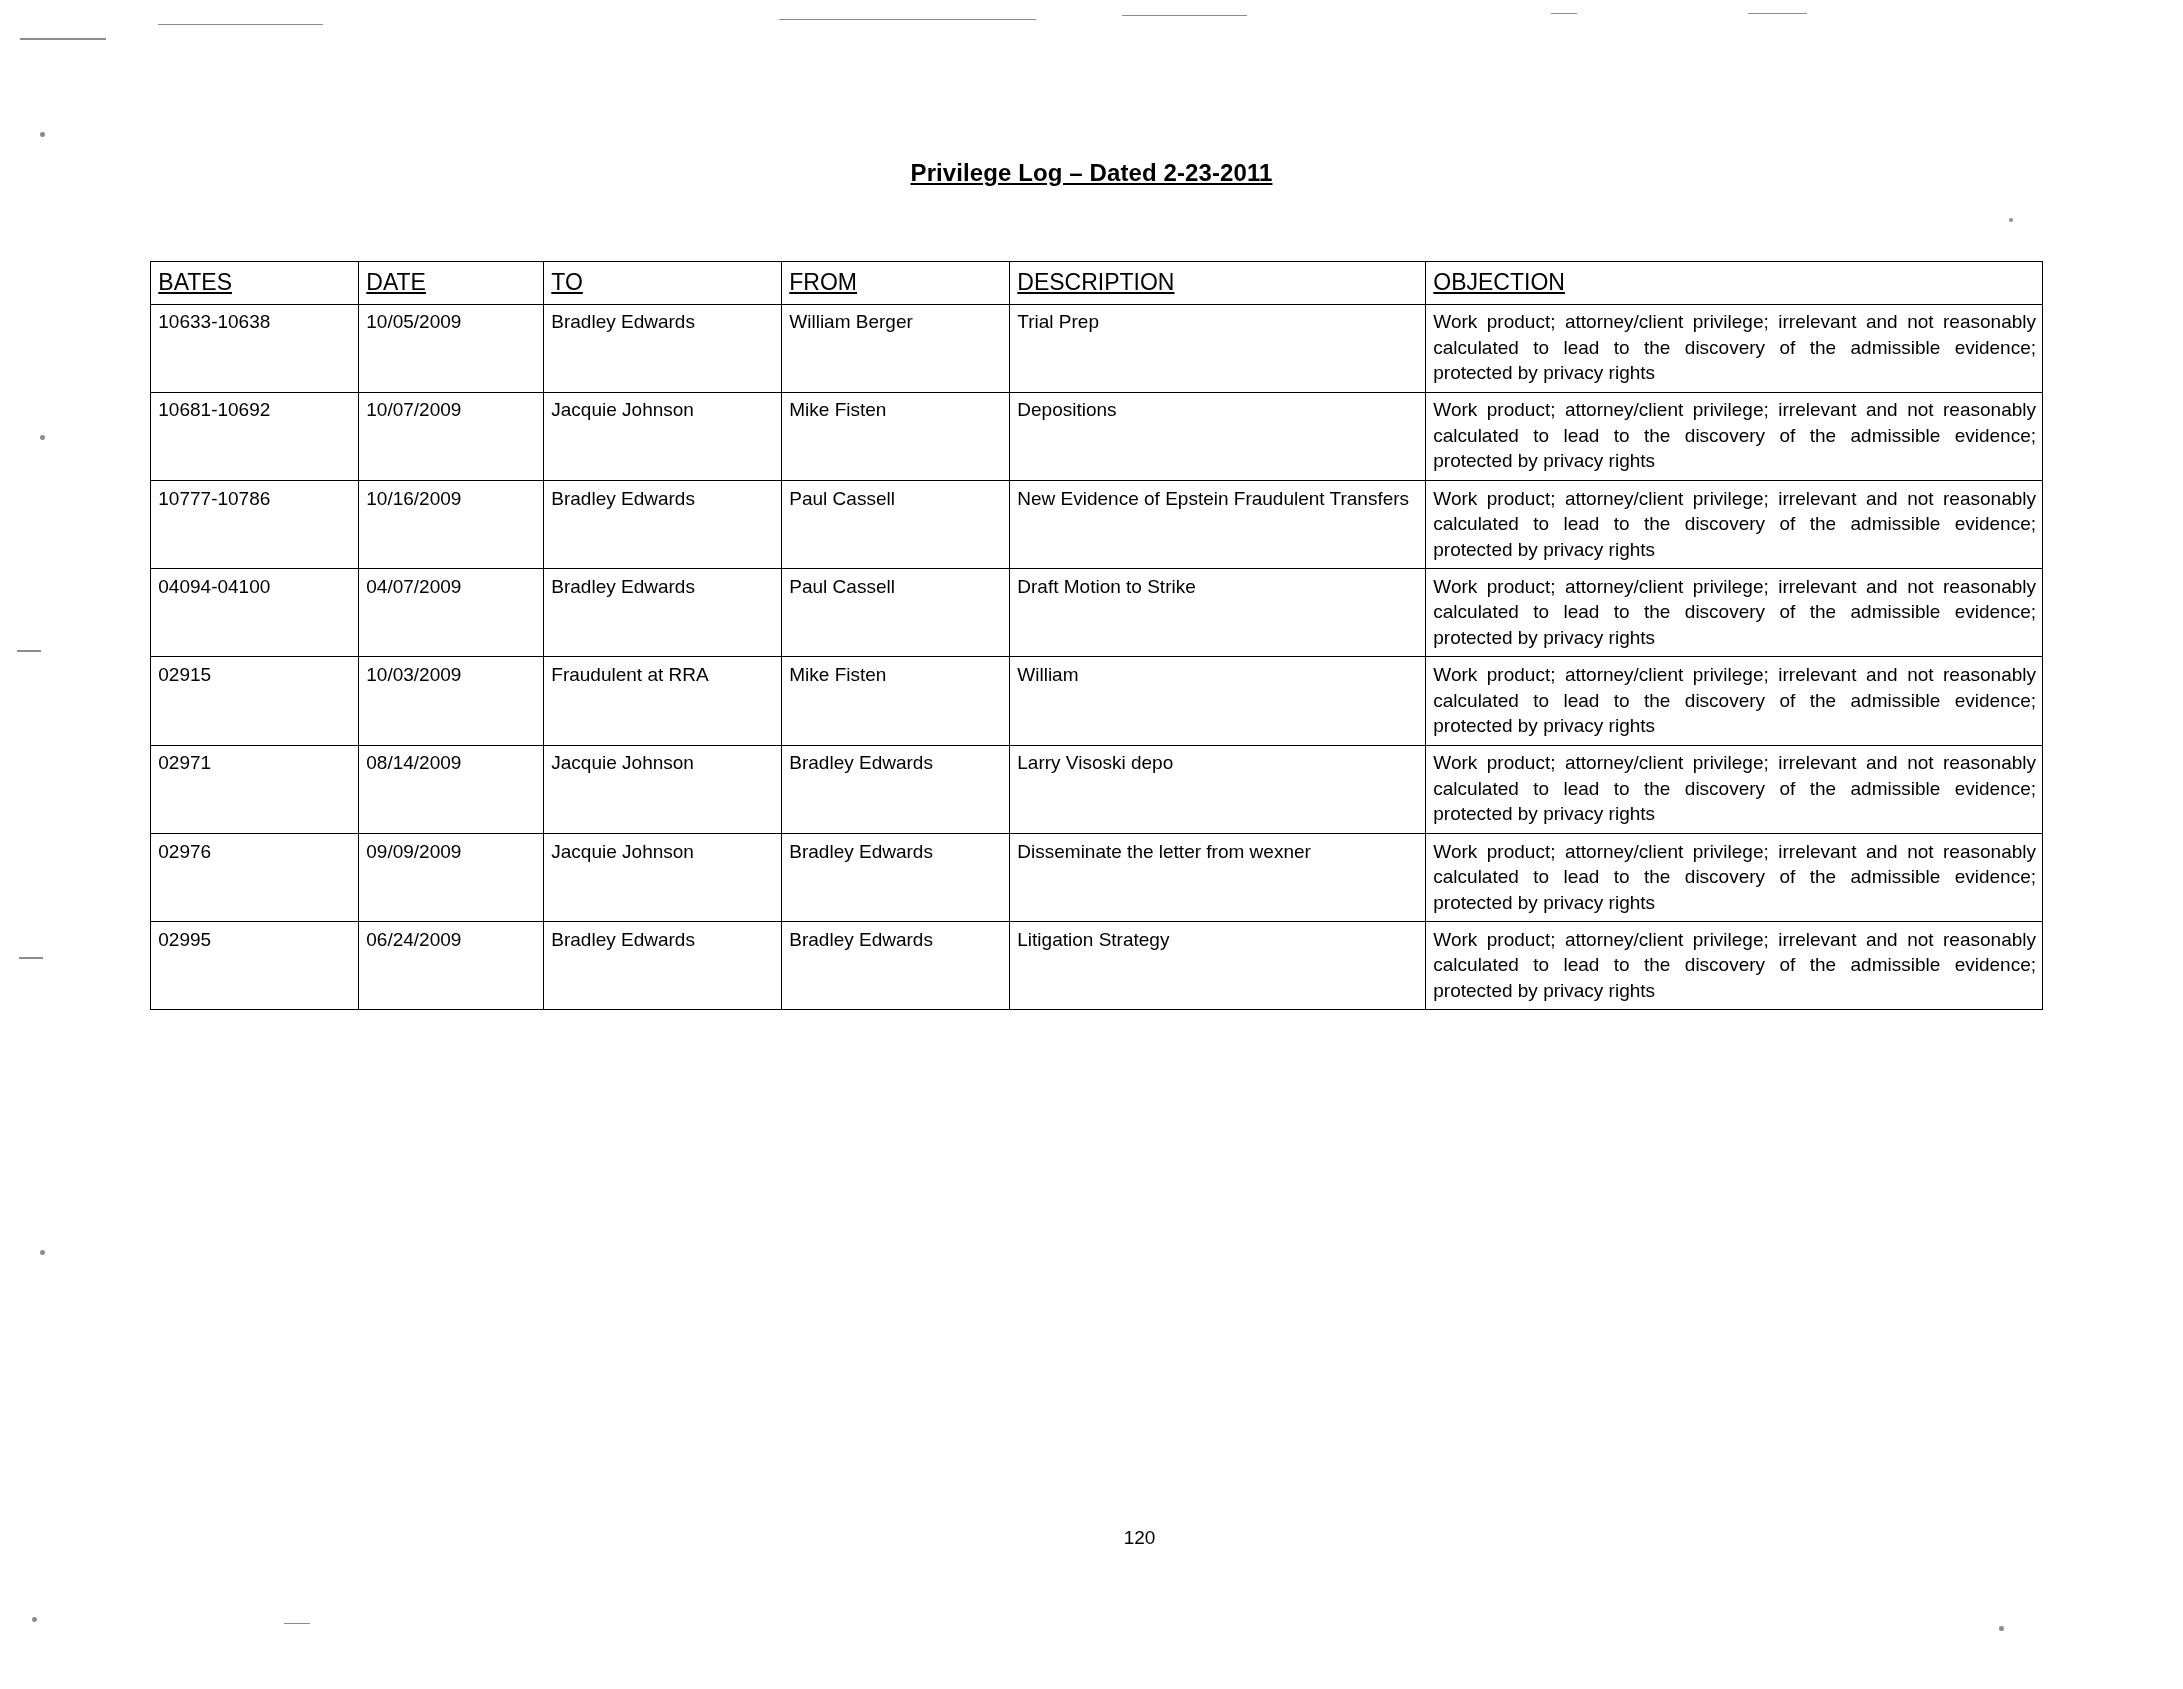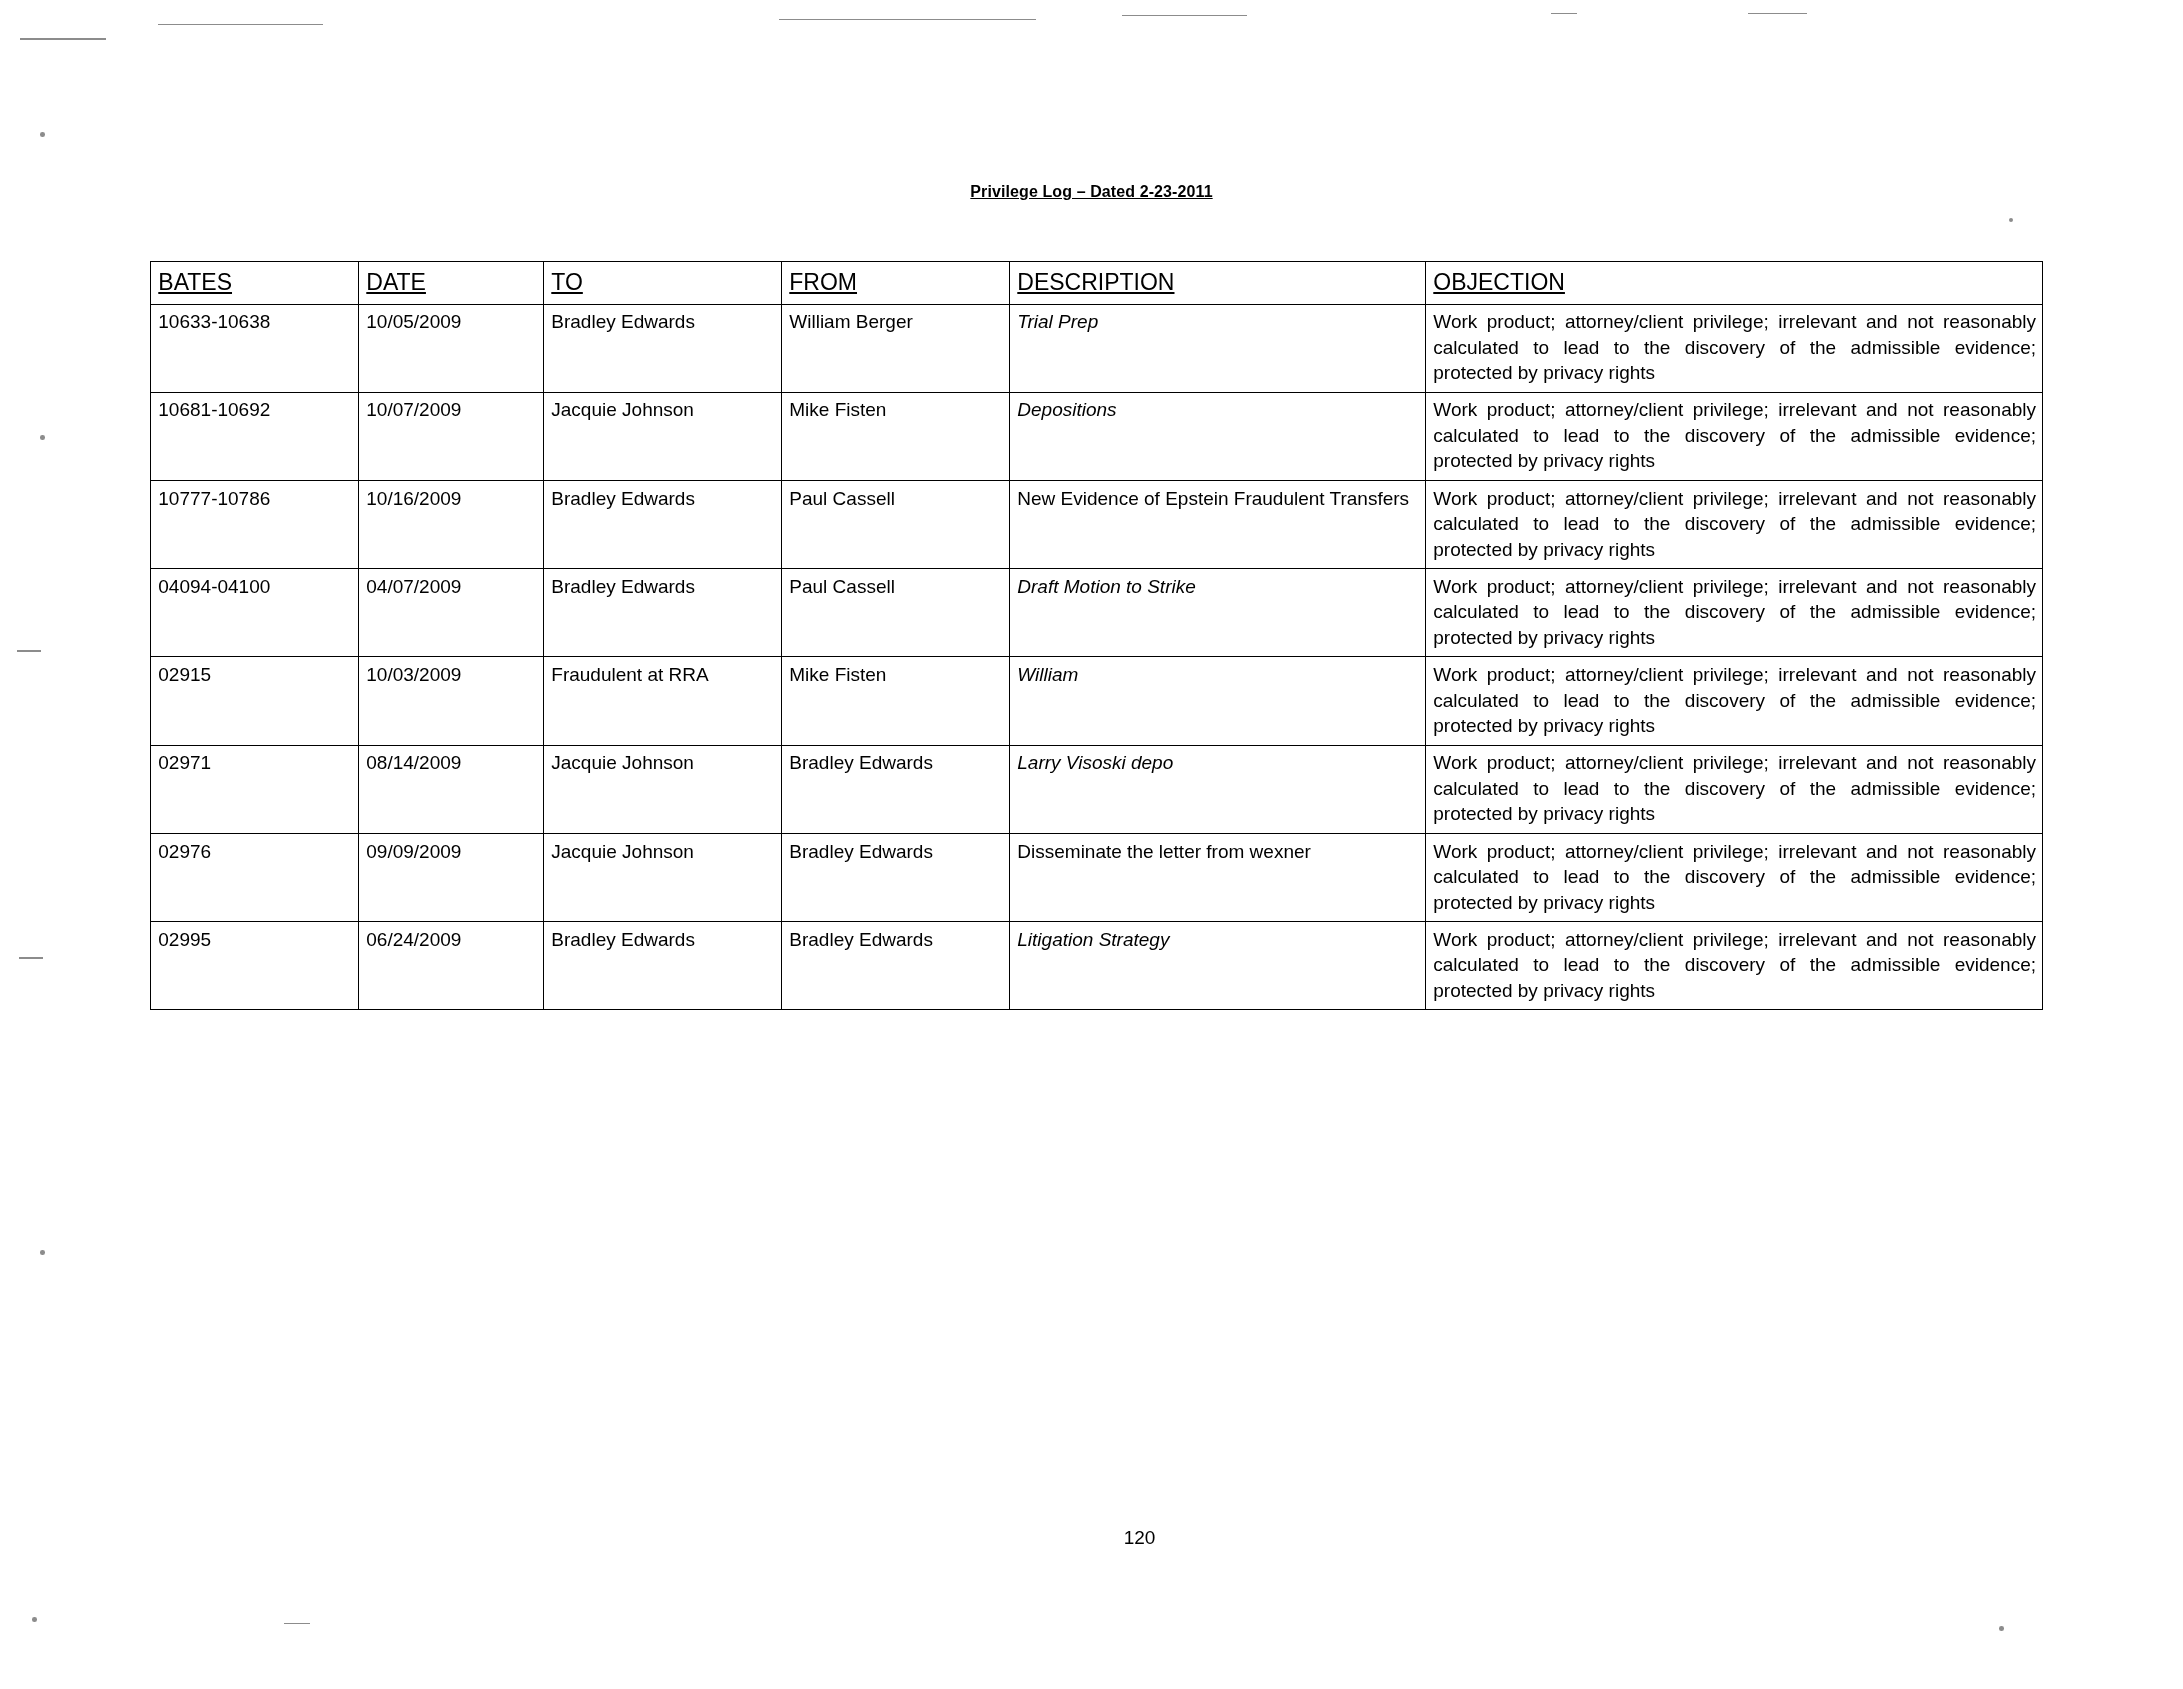--- a/index.html
+++ b/index.html
@@ -26,26 +26,25 @@
     height: 1690px;
   }
   .title-block {
     position: absolute;
     left: 0;
     top: 158px;
     width: 2183px;
     text-align: center;
   }
   .title-line {
-    font-size: 16px;
+    font-size: 24px;
     font-weight: bold;
     text-decoration: underline;
     letter-spacing: 0.1px;
     line-height: 1.28;
-    margin-top: 24px;
   }
   .title-line2 {
     font-size: 24.4px;
     font-weight: bold;
     text-decoration: underline;
     line-height: 1.28;
   }
   table.log {
     position: absolute;
     left: 150px;
@@ -81,21 +80,20 @@
     text-align: justify;
     text-align-last: left;
     padding-right: 9.2px;
   }
   td.desc {
     text-align: justify;
     text-align-last: left;
   }
   td.desc.plain {
     text-align: left;
-    font-style: italic;
   }
   .page-number {
     position: absolute;
     left: 0;
     top: 1527px;
     width: 2183px;
     text-align: center;
     font-size: 19px;
     margin-left: 48px;
   }

